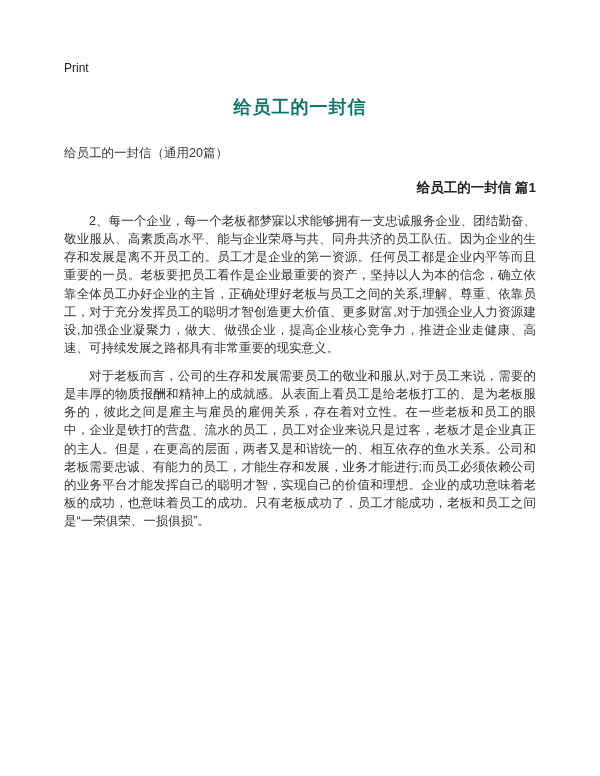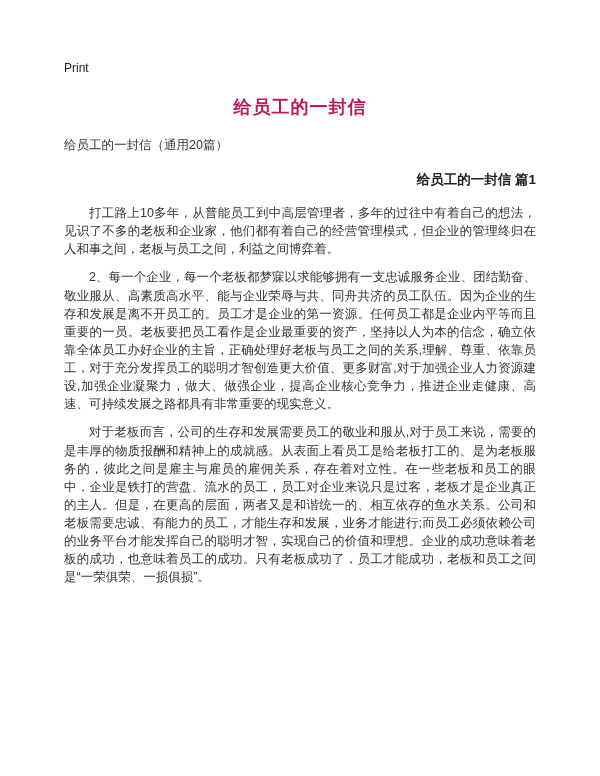--- a/index.html
+++ b/index.html
@@ -21,23 +21,23 @@
   .print-link {
     font-size: 12px;
     color: #222222;
     margin-bottom: 20px;
     cursor: pointer;
     display: inline-block;
   }
   .doc-title {
     font-size: 18px;
     font-weight: bold;
-    color: #be185d;
+    color: #0f766e;
     text-align: center;
-    margin-bottom: 18px;
+    margin-bottom: 26px;
     letter-spacing: 1px;
   }
   .doc-subtitle {
     font-size: 12.5px;
     color: #333333;
     margin-bottom: 17px;
   }
   .section-heading {
     font-size: 13.5px;
     font-weight: bold;
@@ -68,18 +68,17 @@
   <div class="print-link">Print</div>
 
   <h1 class="doc-title">给员工的一封信</h1>
 
   <p class="doc-subtitle">给员工的一封信（通用20篇）</p>
 
   <h2 class="section-heading">给员工的一封信 篇1</h2>
 
 
   <div>
-      <p class="para indent">打工路上10多年，从普能员工到中高层管理者，多年的过往中有着自己的想法，见识了不多的老板和企业家，他们都有着自己的经营管理模式，但企业的管理终归在人和事之间，老板与员工之间，利益之间博弈着。</p>
       <p class="para indent">2、每一个企业，每一个老板都梦寐以求能够拥有一支忠诚服务企业、团结勤奋、敬业服从、高素质高水平、能与企业荣辱与共、同舟共济的员工队伍。因为企业的生存和发展是离不开员工的。员工才是企业的第一资源。任何员工都是企业内平等而且重要的一员。老板要把员工看作是企业最重要的资产，坚持以人为本的信念，确立依靠全体员工办好企业的主旨，正确处理好老板与员工之间的关系,理解、尊重、依靠员工，对于充分发挥员工的聪明才智创造更大价值、更多财富,对于加强企业人力资源建设,加强企业凝聚力，做大、做强企业，提高企业核心竞争力，推进企业走健康、高速、可持续发展之路都具有非常重要的现实意义。</p>
       <p class="para indent">对于老板而言，公司的生存和发展需要员工的敬业和服从,对于员工来说，需要的是丰厚的物质报酬和精神上的成就感。从表面上看员工是给老板打工的、是为老板服务的，彼此之间是雇主与雇员的雇佣关系，存在着对立性。在一些老板和员工的眼中，企业是铁打的营盘、流水的员工，员工对企业来说只是过客，老板才是企业真正的主人。但是，在更高的层面，两者又是和谐统一的、相互依存的鱼水关系。公司和老板需要忠诚、有能力的员工，才能生存和发展，业务才能进行;而员工必须依赖公司的业务平台才能发挥自己的聪明才智，实现自己的价值和理想。企业的成功意味着老板的成功，也意味着员工的成功。只有老板成功了，员工才能成功，老板和员工之间是“一荣俱荣、一损俱损”。</p>
     </div>
 
 </div>
 
 </body></html>

